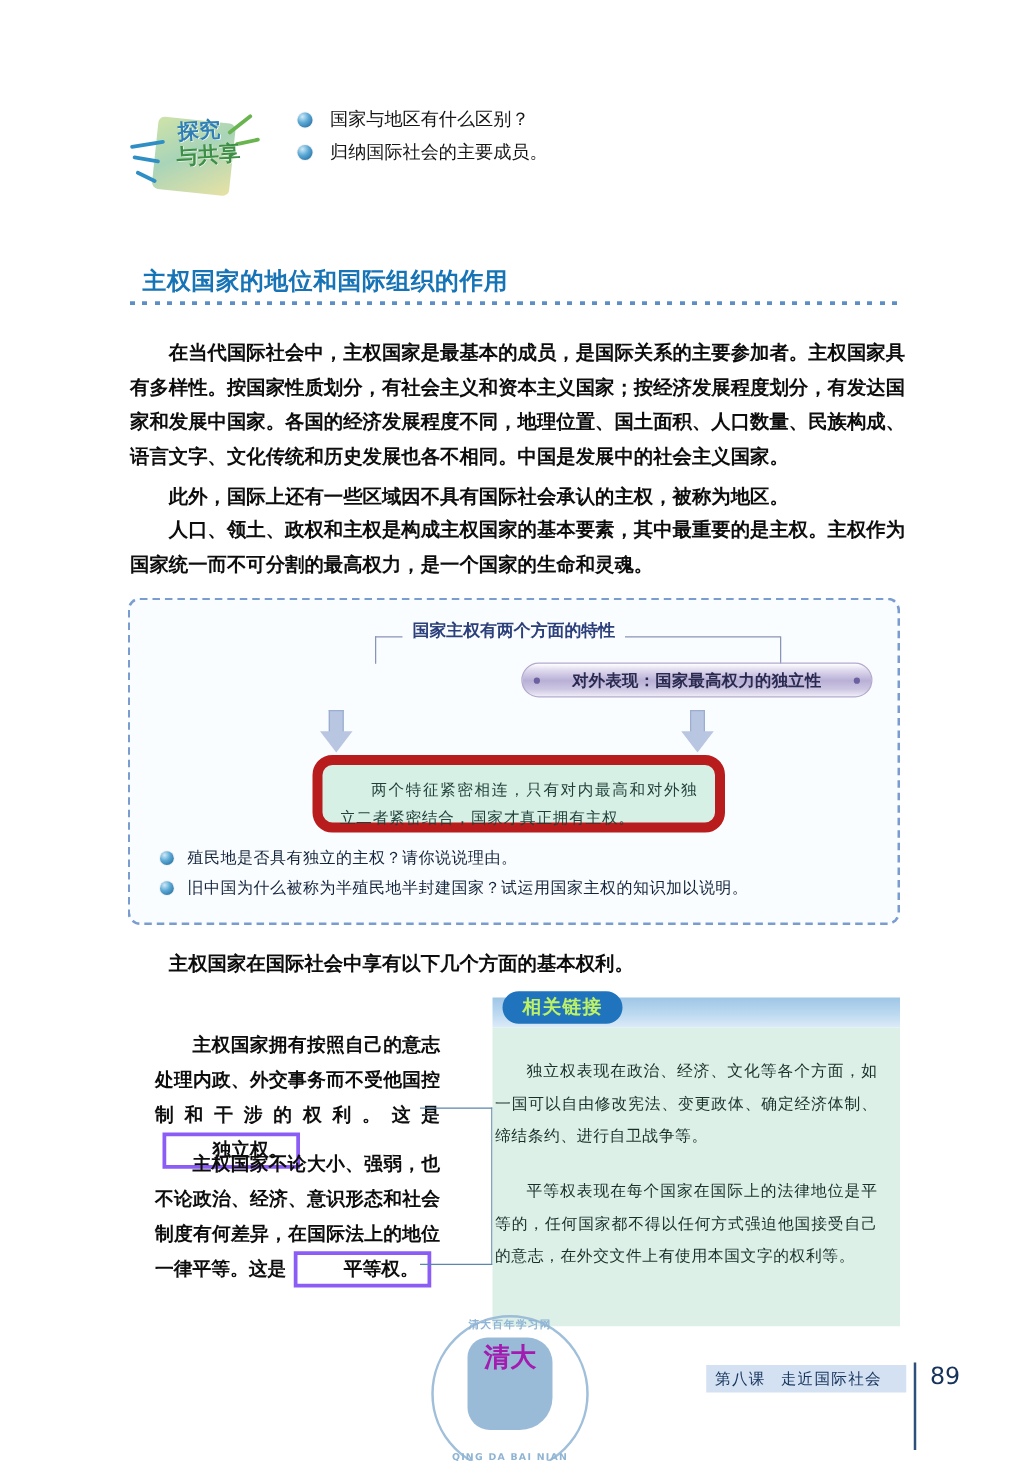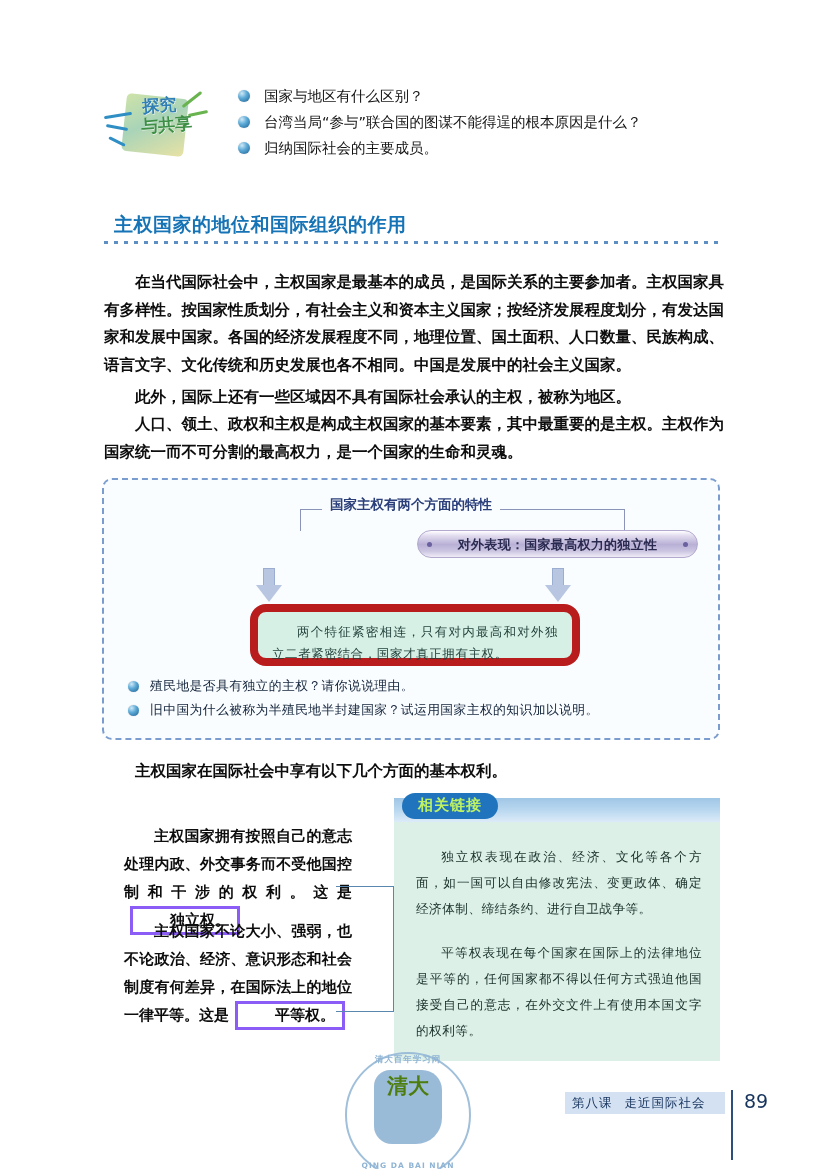--- a/index.html
+++ b/index.html
@@ -357,21 +357,21 @@
     font-family: "DejaVu Sans", "Liberation Sans", sans-serif;
   }
   #related-body {
     position: absolute;
     left: 0;
     top: 24px;
     width: 326px;
     height: 239px;
     background: #ddf0e8;
     box-sizing: border-box;
-    padding: 22px 18px 0 22px;
+    padding: 22px 18px 0 2px;
   }
   .related-para {
     font-size: 12.6px;
     line-height: 26px;
     color: #173028;
     text-indent: 2em;
     text-align: justify;
     font-family: "DejaVu Serif", "Liberation Serif", serif;
     letter-spacing: 0.5px;
     margin-bottom: 18px;
@@ -400,21 +400,21 @@
     width: 68px; height: 74px;
     background: #8fb4d4;
     border-radius: 16px 20px 26px 18px;
     opacity: 0.9;
   }
   #watermark .blob-text {
     position: absolute;
     left: 34px;
     top: 22px;
     width: 58px;
-    color: #4d7c0f;
+    color: #a21caf;
     font-size: 21px;
     font-weight: bold;
     line-height: 24px;
     text-align: center;
     font-family: "DejaVu Serif", "Liberation Serif", serif;
   }
   #watermark .arc-top, #watermark .arc-bottom {
     position: absolute;
     left: 0;
     width: 126px;
@@ -484,24 +484,20 @@
       </div>
     </div>
 
     <div id="explore-list">
       <div class="explore-item">
         <span class="bullet-ball"></span>
         <span>国家与地区有什么区别？</span>
       </div>
       <div class="explore-item">
         <span class="bullet-ball"></span>
-        <span>台湾当局“参与”联合国的图谋不能得逞的根本原因是什么？</span>
-      </div>
-      <div class="explore-item">
-        <span class="bullet-ball"></span>
         <span>归纳国际社会的主要成员。</span>
       </div>
     </div>
   </div>
 
   <div id="section-heading">主权国家的地位和国际组织的作用</div>
   <div id="heading-rule"></div>
 
   <div class="body-para" id="para-2">此外，国际上还有一些区域因不具有国际社会承认的主权，被称为地区。</div>
   <div class="body-para" id="para-1">在当代国际社会中，主权国家是最基本的成员，是国际关系的主要参加者。主权国家具有多样性。按国家性质划分，有社会主义和资本主义国家；按经济发展程度划分，有发达国家和发展中国家。各国的经济发展程度不同，地理位置、国土面积、人口数量、民族构成、语言文字、文化传统和历史发展也各不相同。中国是发展中的社会主义国家。</div>

